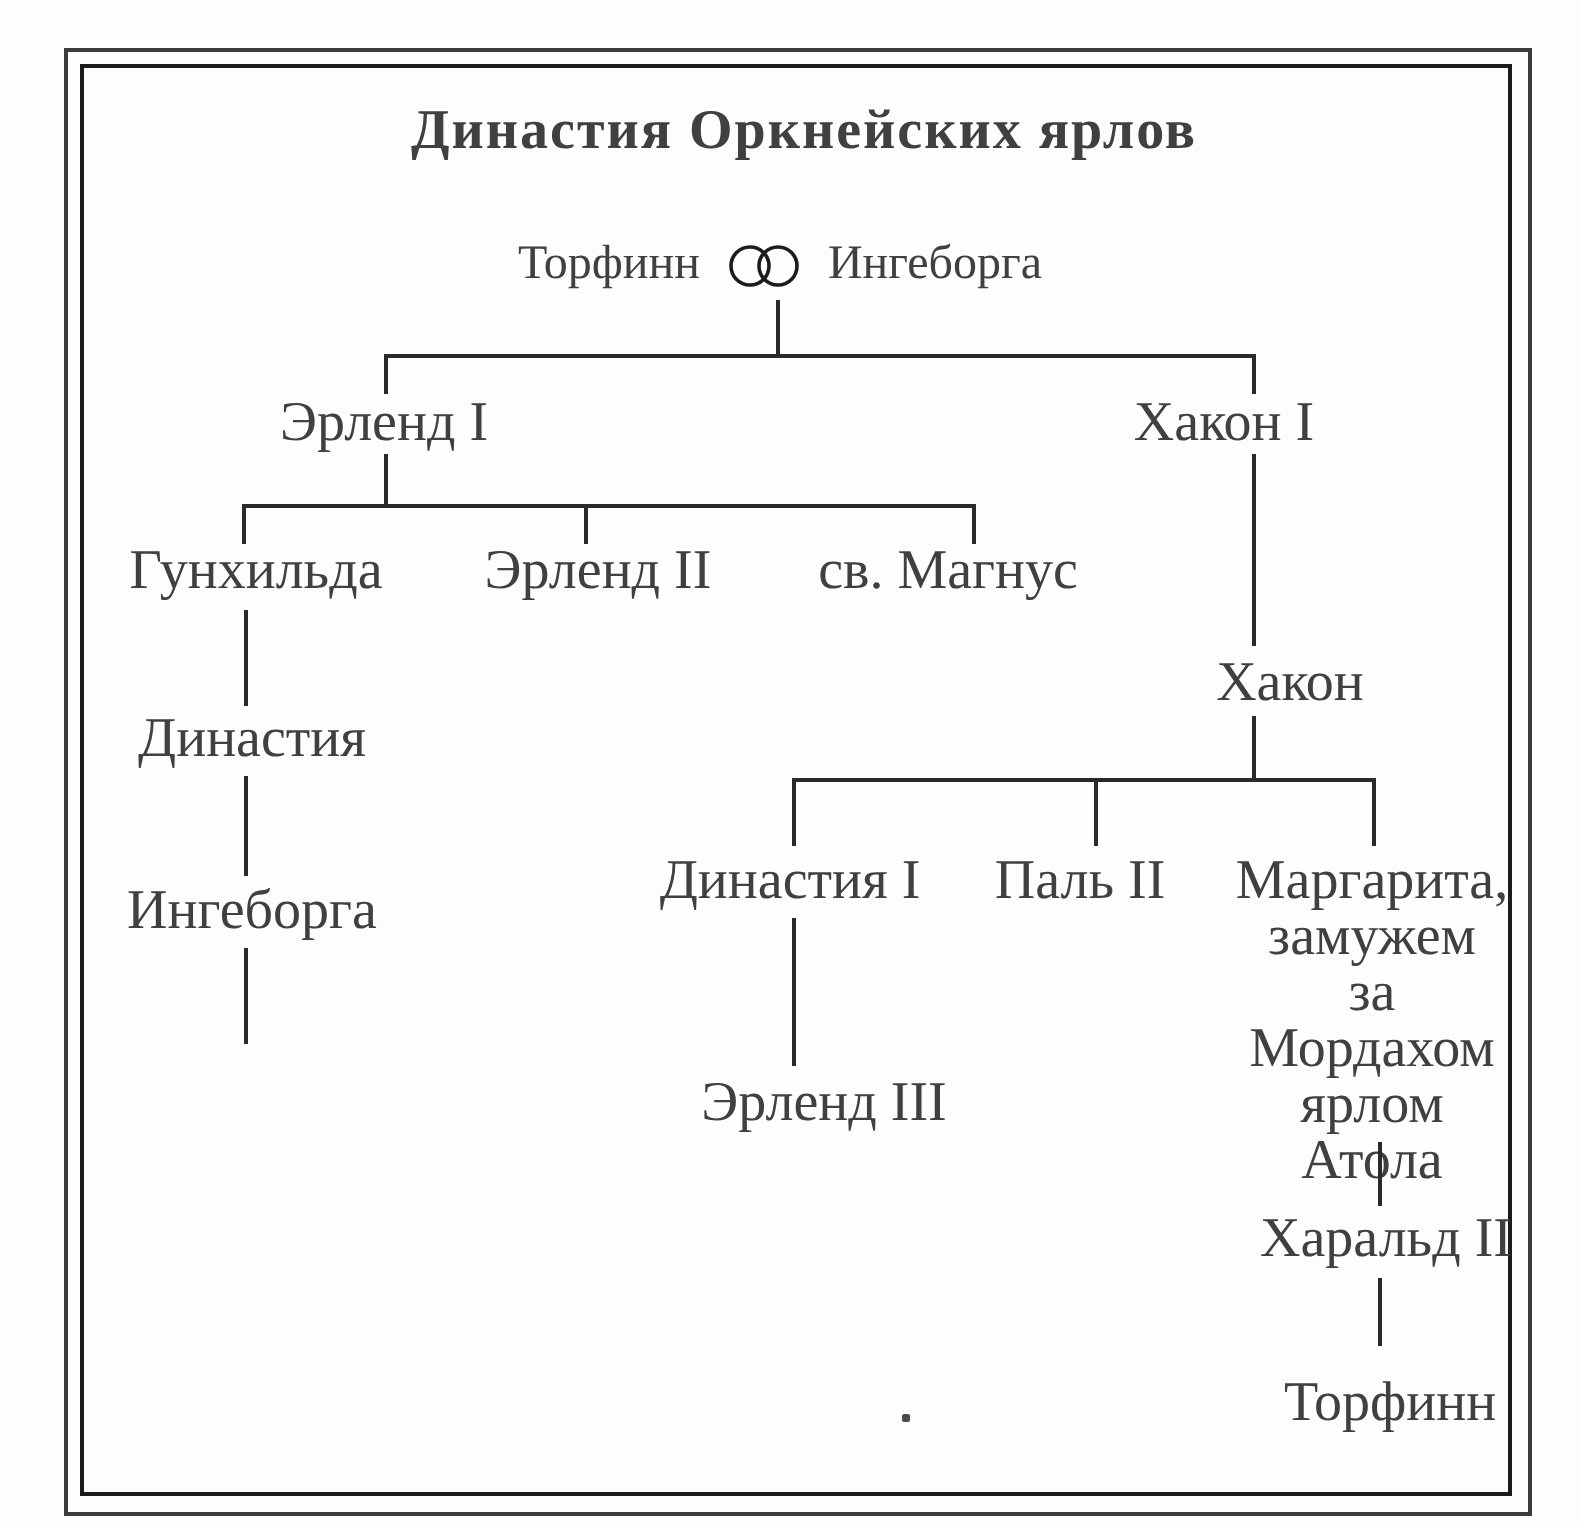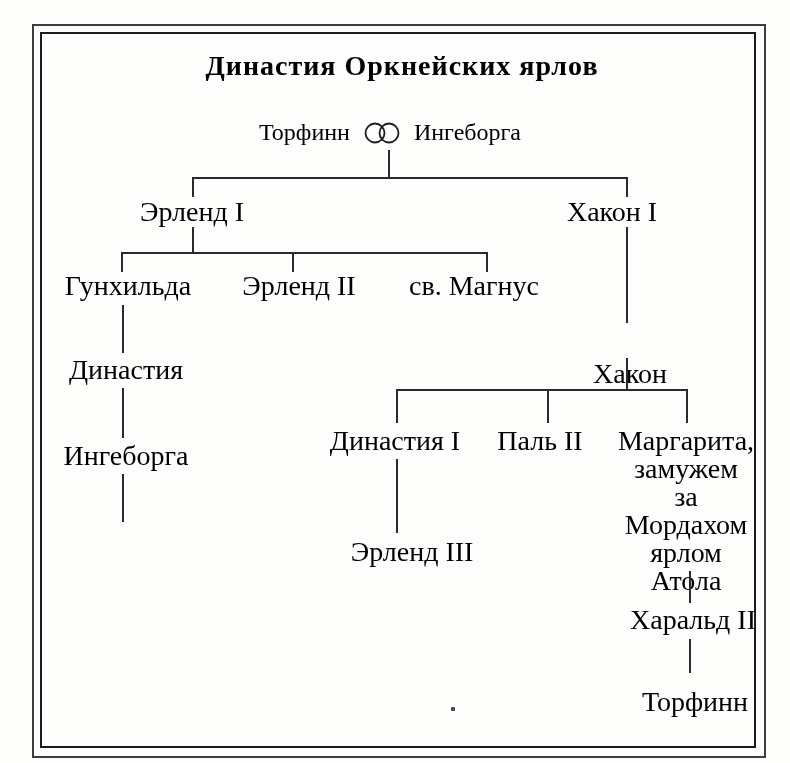--- a/index.html
+++ b/index.html
@@ -6,21 +6,21 @@
     margin: 0;
     padding: 0;
     background: #ffffff;
   }
   .page {
     position: relative;
     width: 790px;
     height: 763px;
     background: #fdfdfb;
     font-family: "Liberation Serif", "DejaVu Serif", serif;
-    color: #000000;
+    color: #404040;
     overflow: hidden;
   }
   .frame-outer {
     position: absolute;
     left: 32px; top: 24px;
     width: 730px; height: 730px;
     border: 2px solid #3d3d3d;
   }
   .frame-inner {
     position: absolute;
@@ -113,21 +113,21 @@
   <div class="node" style="left:299px; top:272px;">Эрленд II</div>
   <div class="node" style="left:474px; top:272px;">св. Магнус</div>
 
   <div class="vline" style="left:122px; top:305px; height:48px;"></div>
   <div class="node" style="left:126px; top:356px;">Династия</div>
   <div class="vline" style="left:122px; top:388px; height:50px;"></div>
   <div class="node" style="left:126px; top:442px;">Ингеборга</div>
   <div class="vline" style="left:122px; top:474px; height:48px;"></div>
 
   <div class="vline" style="left:626px; top:227px; height:96px;"></div>
-  <div class="node" style="left:630px; top:328px;margin-top:32px;">Хакон</div>
+  <div class="node" style="left:645px; top:328px;">Хакон</div>
 
   <div class="vline" style="left:626px; top:358px; height:32px;"></div>
   <div class="hline" style="left:396px; top:389px; width:292px;"></div>
   <div class="vline" style="left:396px; top:389px; height:34px;"></div>
   <div class="vline" style="left:547px; top:389px; height:34px;"></div>
   <div class="vline" style="left:686px; top:389px; height:34px;"></div>
 
   <div class="node" style="left:395px; top:427px;">Династия I</div>
   <div class="node" style="left:540px; top:427px;">Паль II</div>
   <div class="node multiline" style="left:686px; top:427px;">Маргарита,

